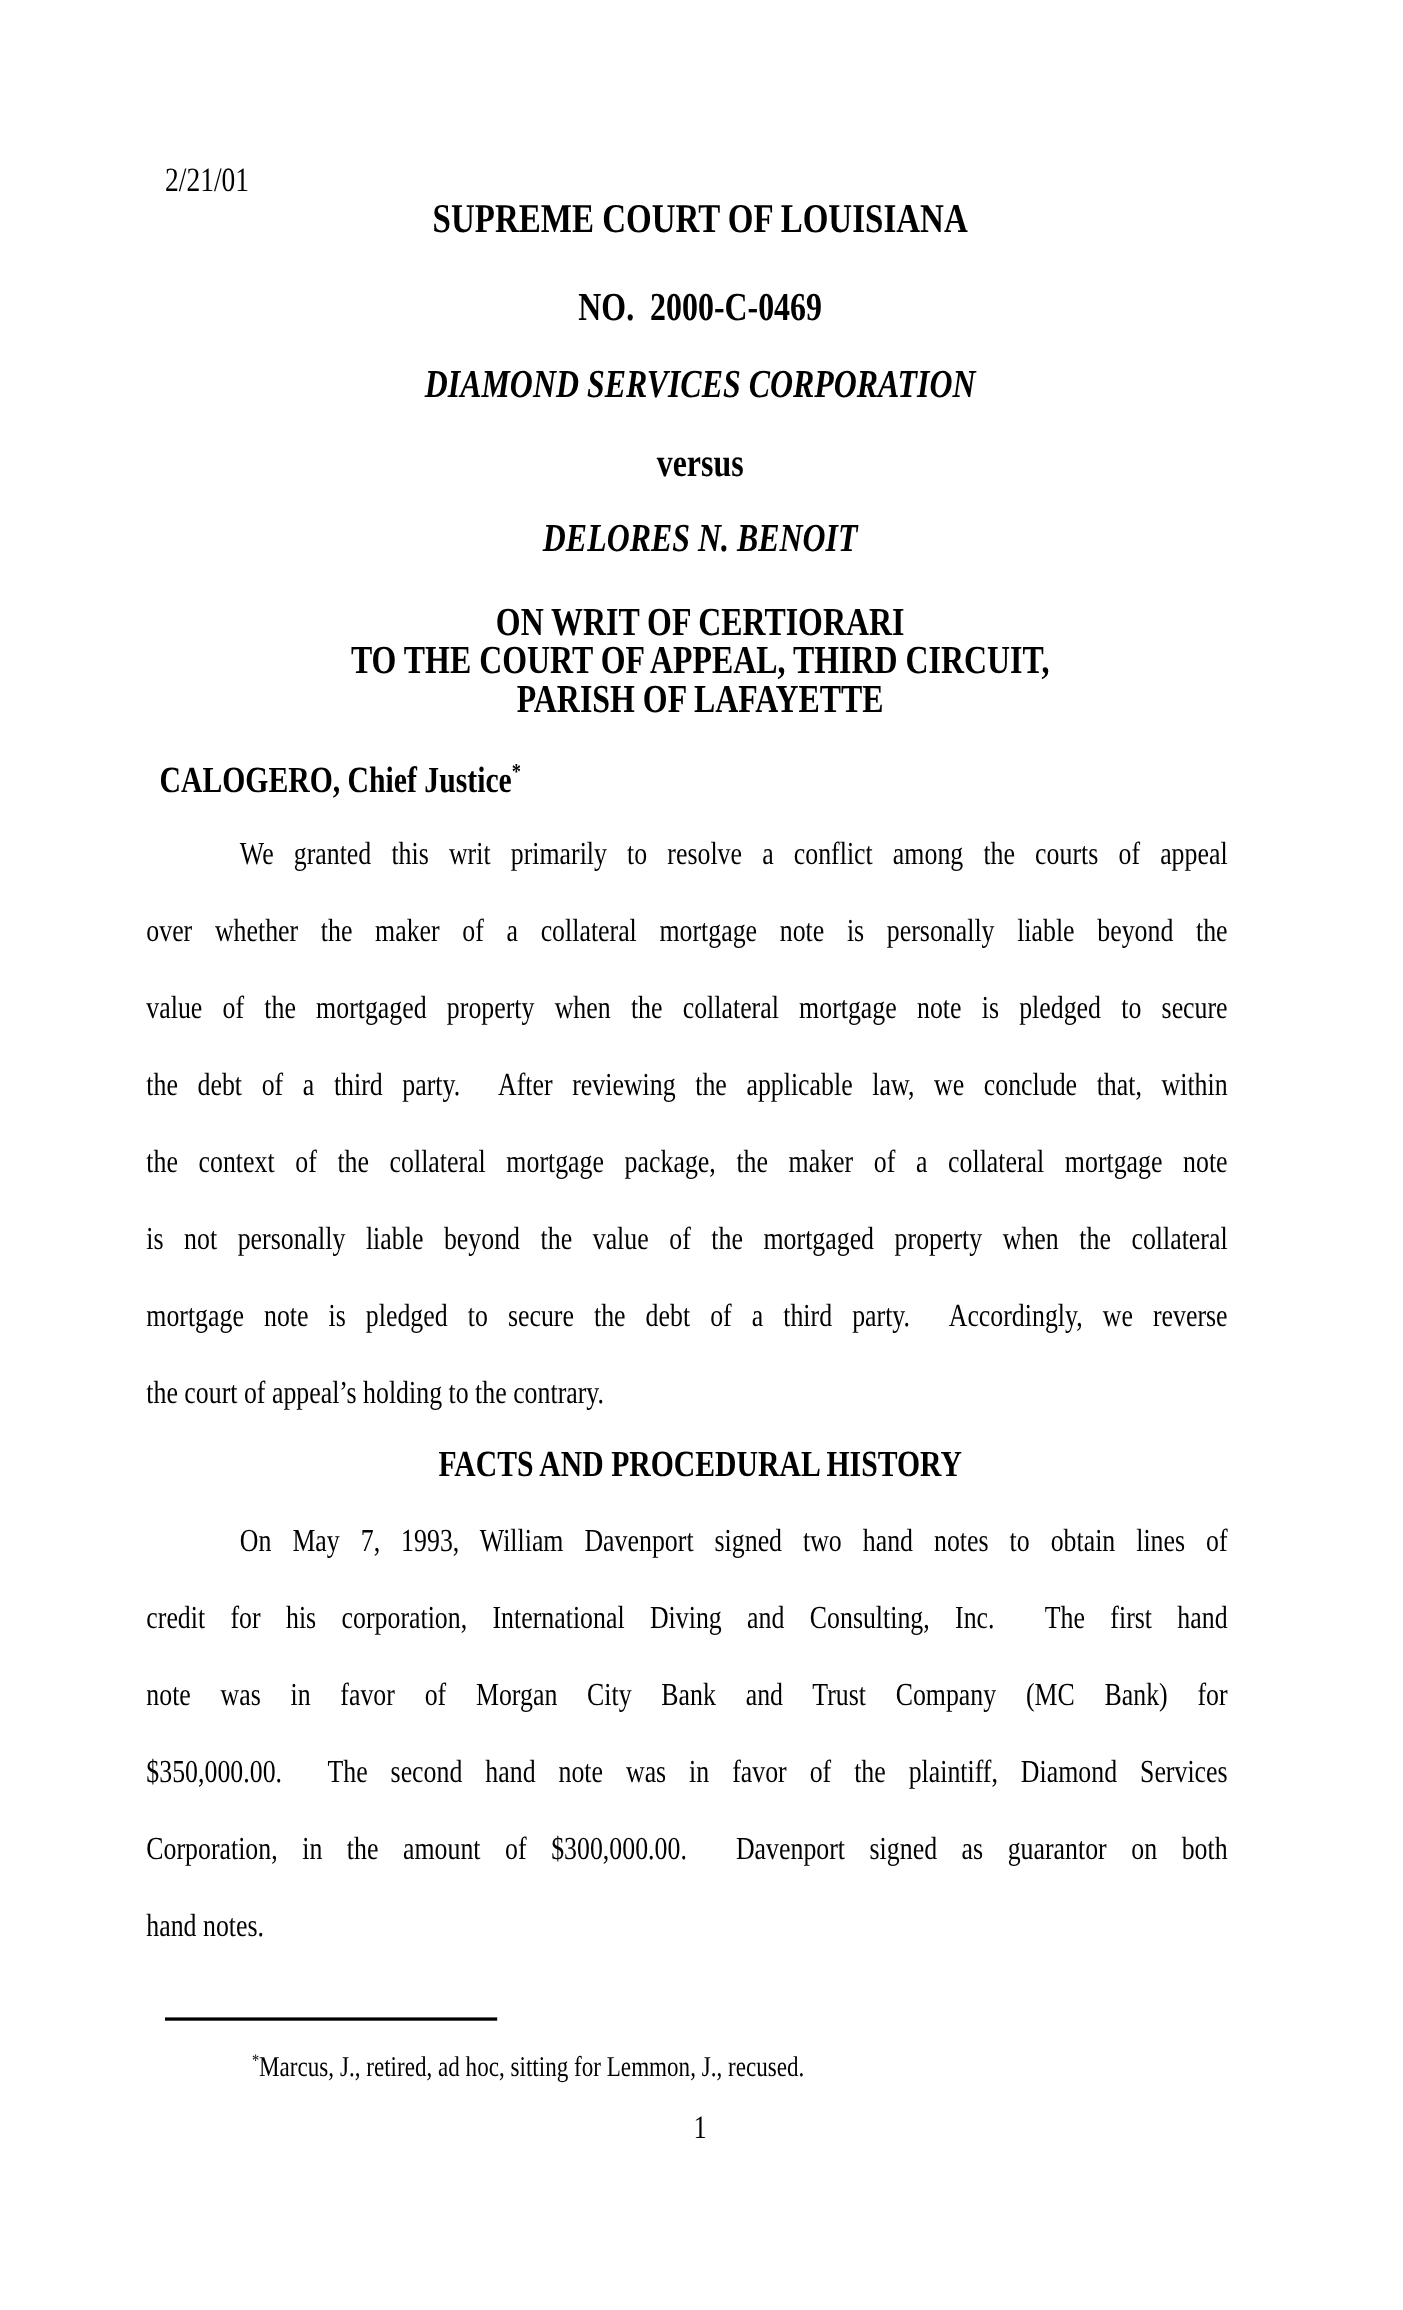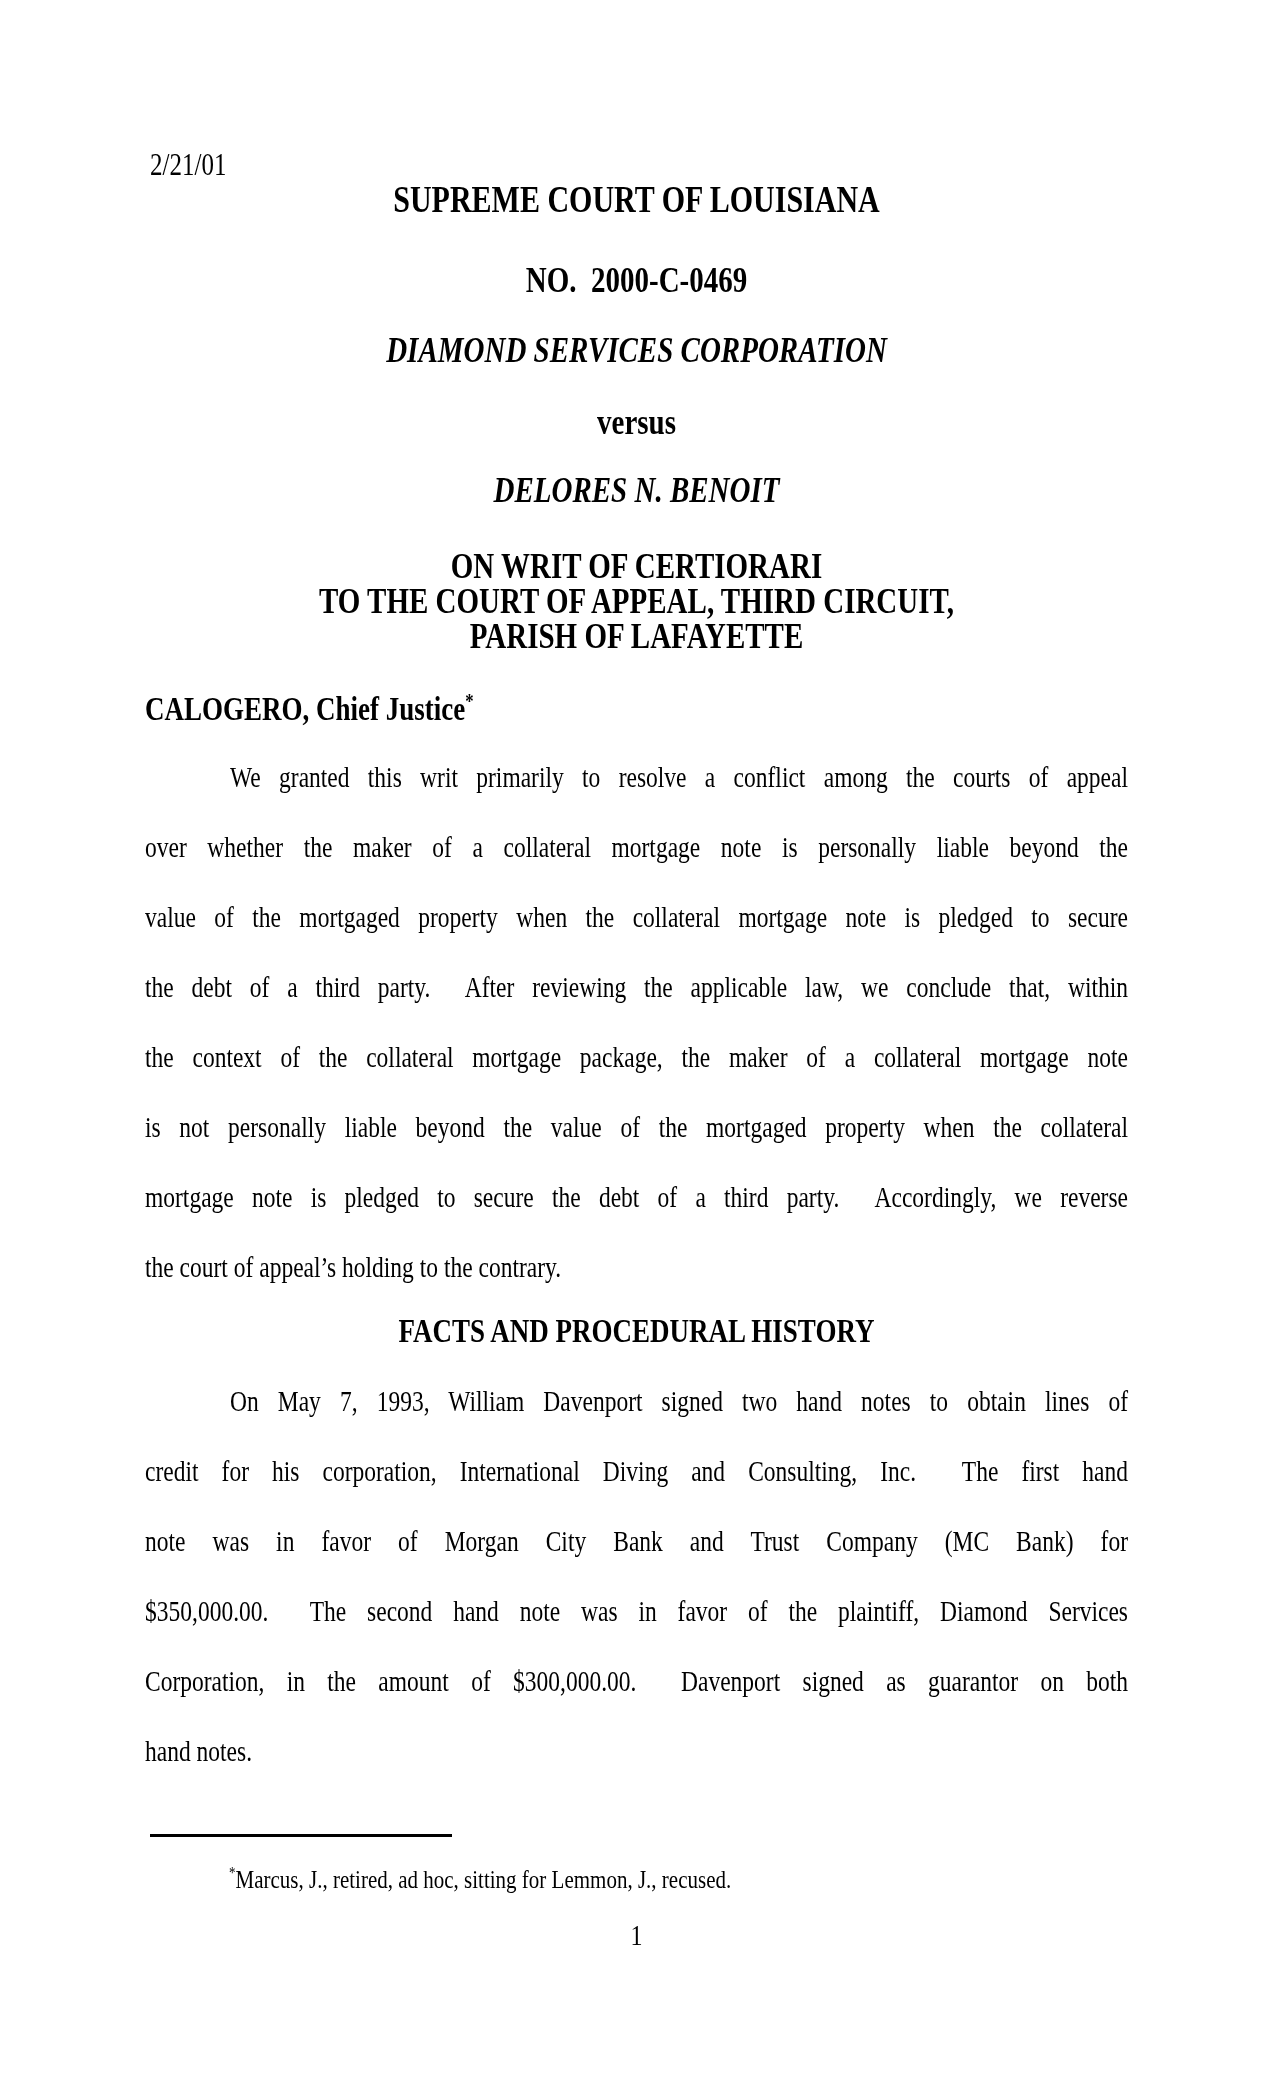--- a/index.html
+++ b/index.html
@@ -41,21 +41,21 @@
     font-weight: bold;
     font-size: 27px; line-height: 34px;
   }
   sup.fn-mark {
     font-size: 0.62em;
     vertical-align: super;
     line-height: 0;
   }
 
   .para {
-    left: 145px; width: 983px;
+    left: 133px; width: 983px;
     font-size: 23.5px;
   }
   .line {
     height: 70px;
     line-height: 70px;
     text-align: justify;
     text-align-last: justify;
     white-space: nowrap;
   }
   .line.first { text-indent: 85px; }

